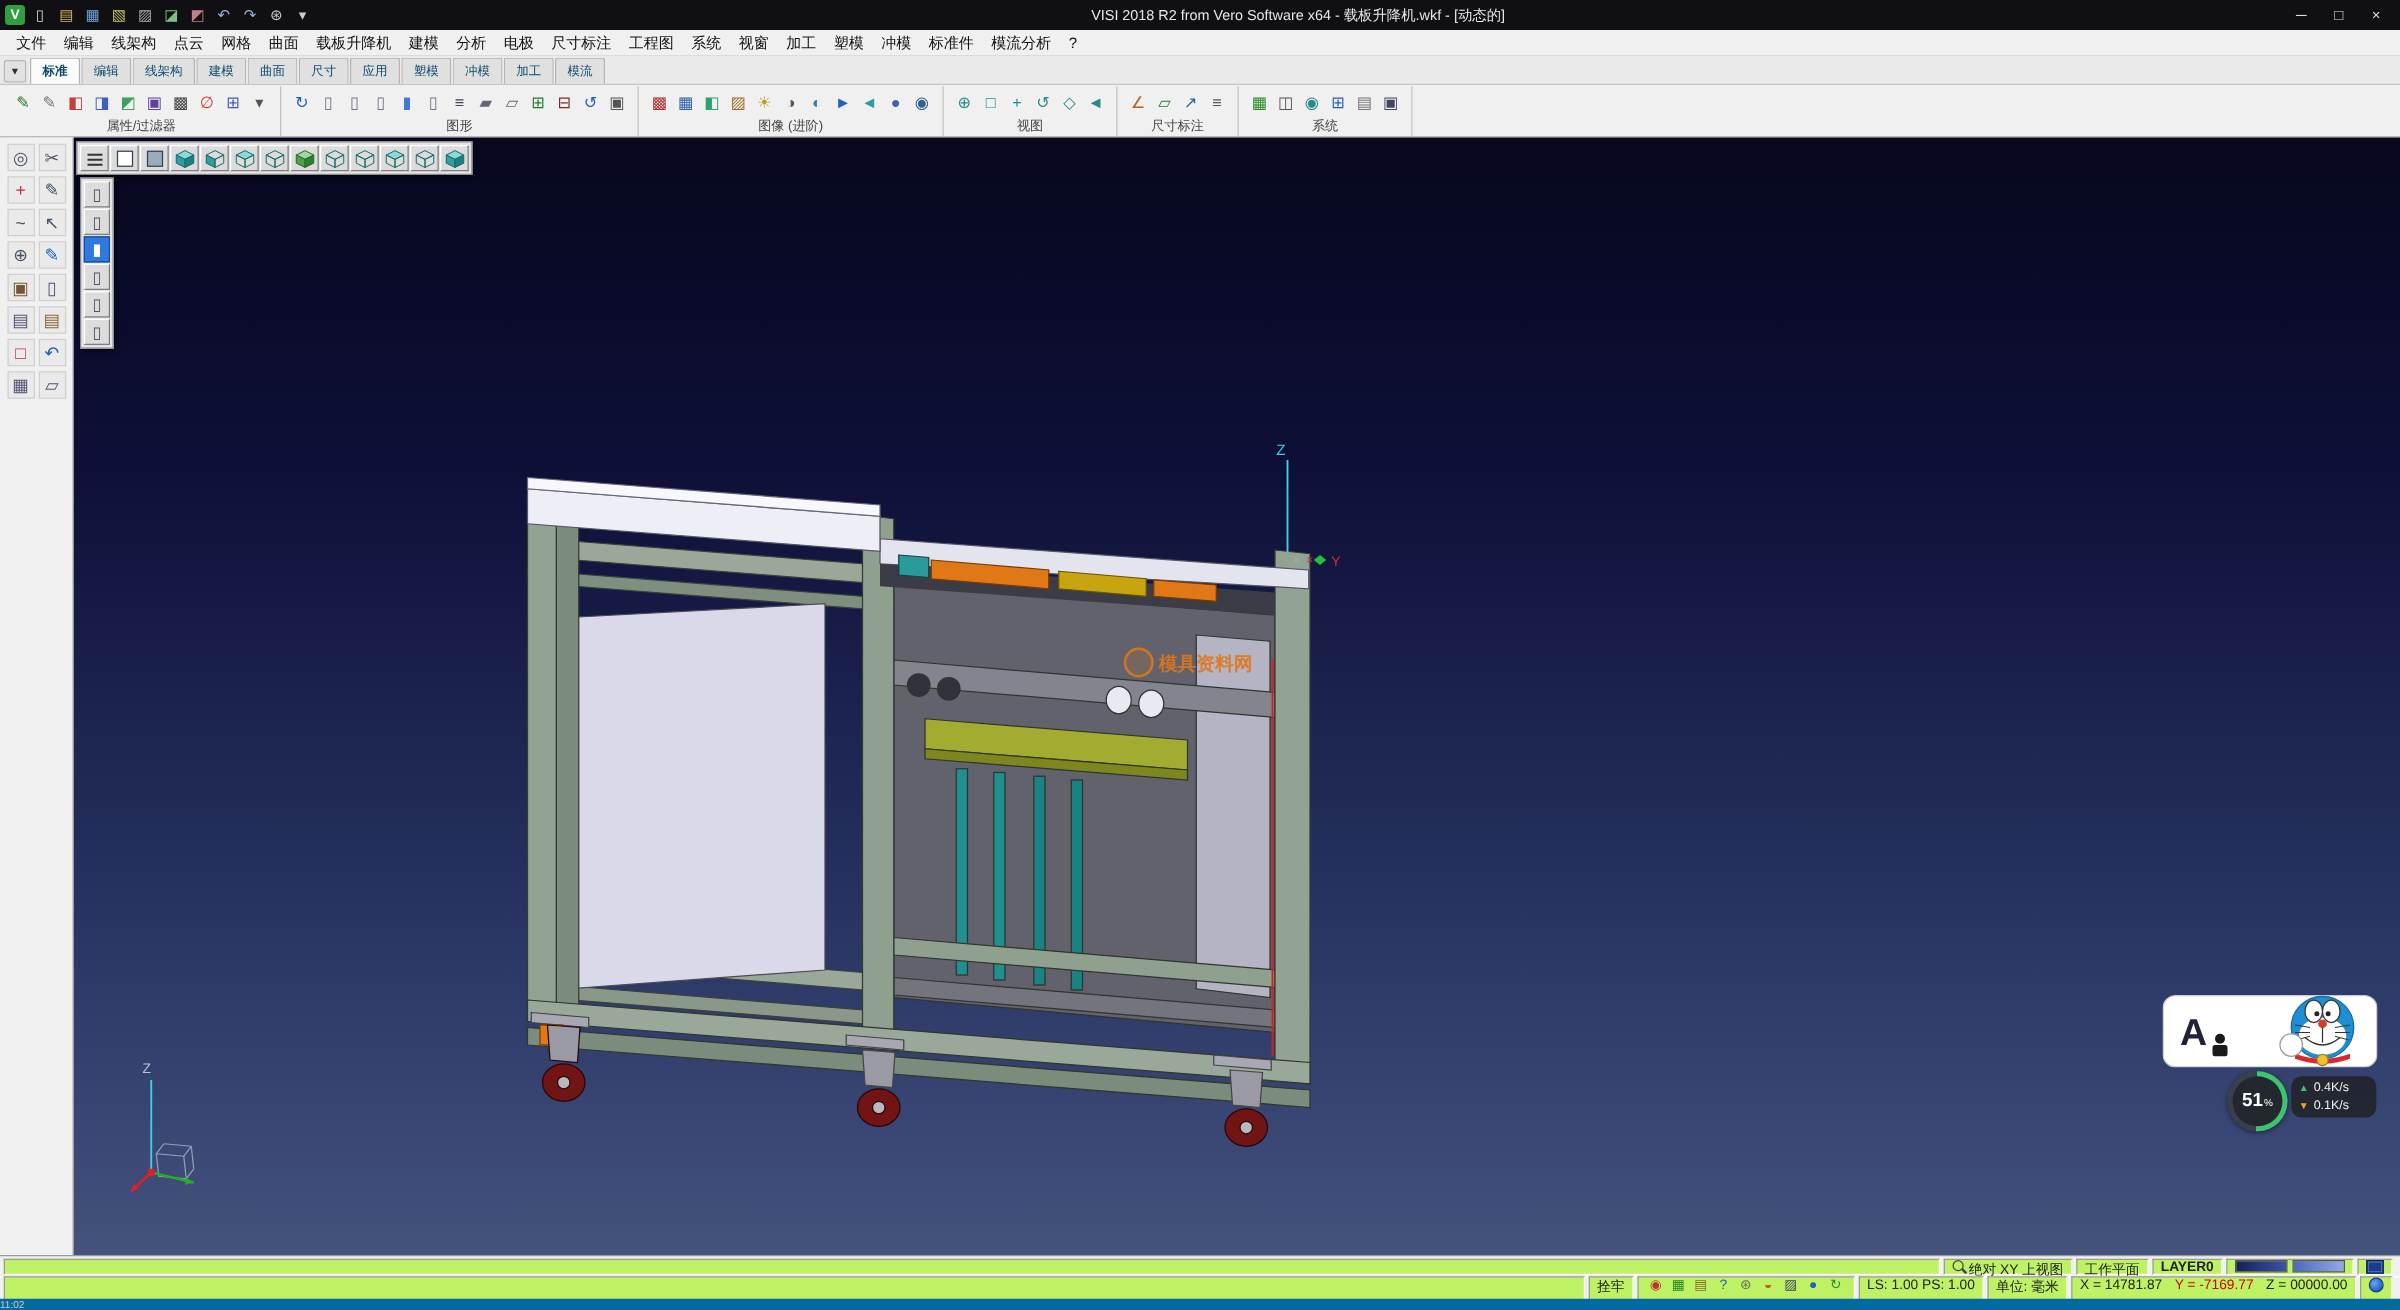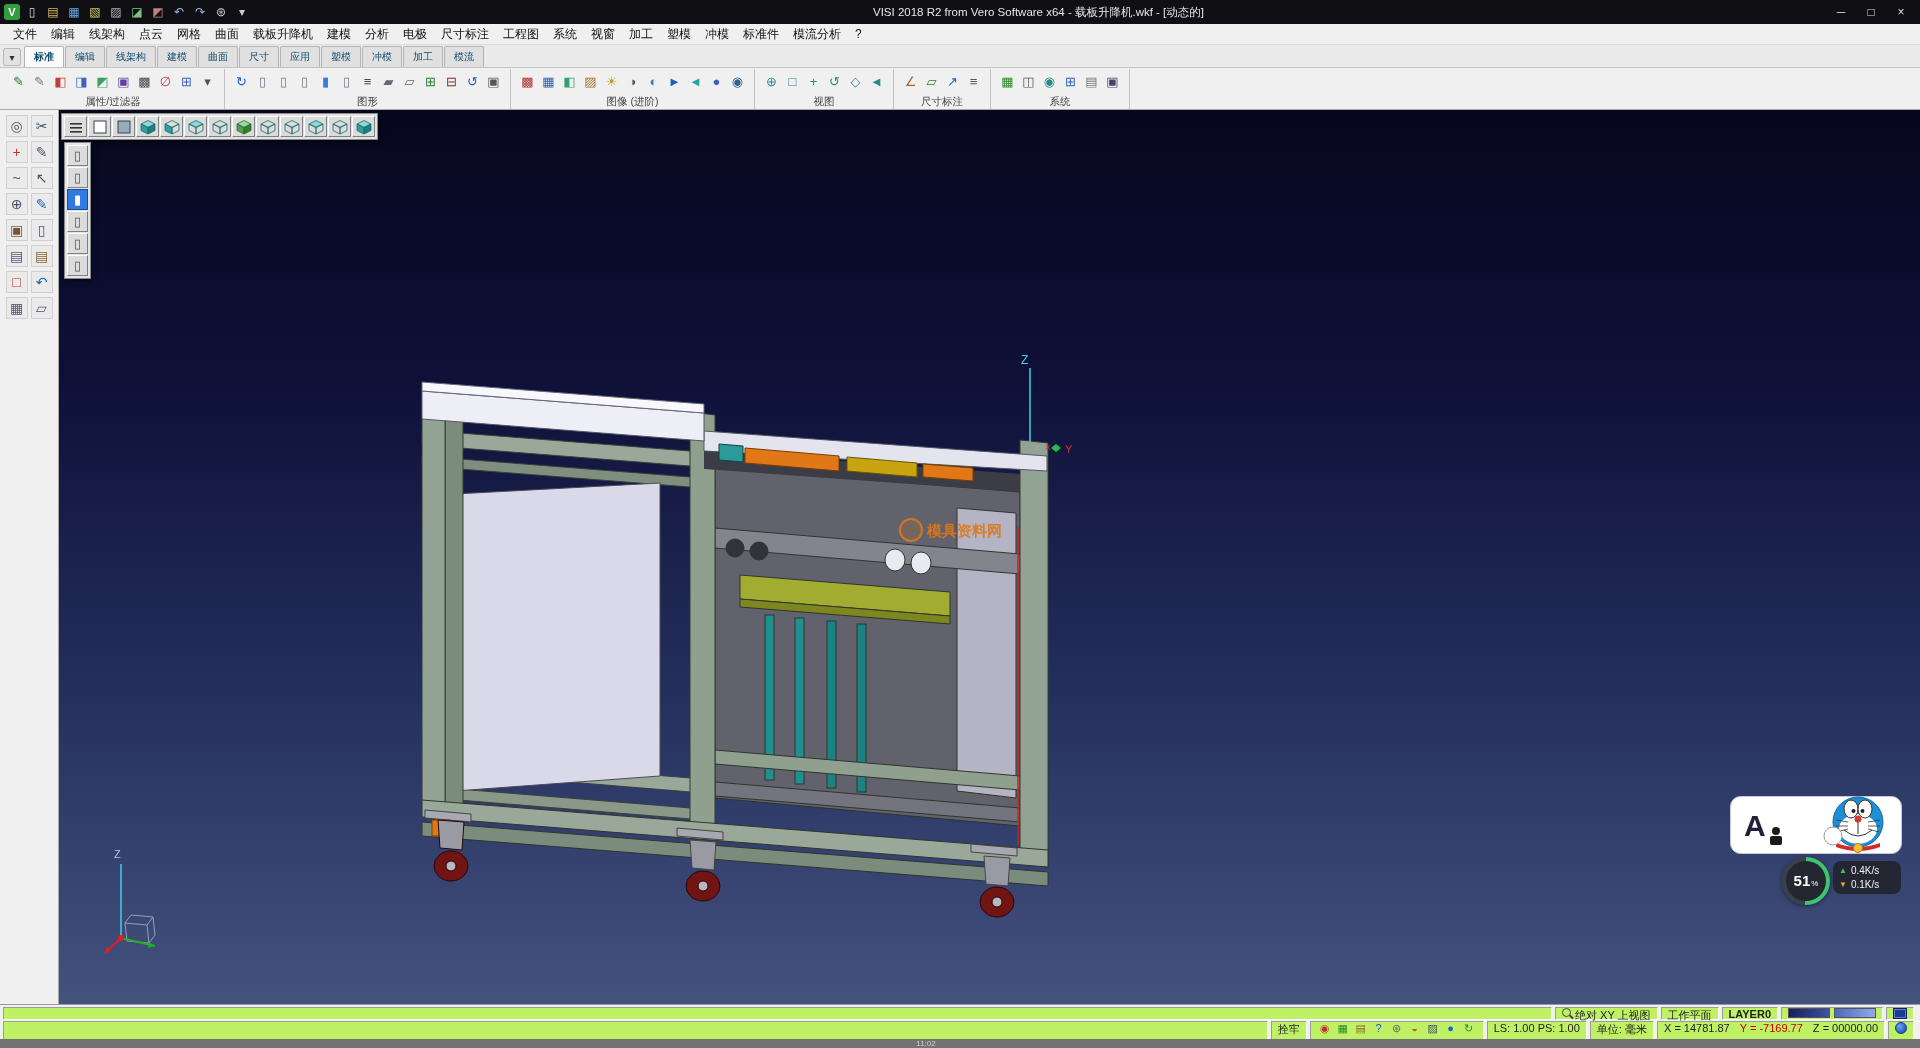--- a/index.html
+++ b/index.html
@@ -68,21 +68,21 @@
   .sw{width:42px;height:10px;border:1px solid #555}
   .sw1{background:linear-gradient(90deg,#16205a,#3c52a8)}
   .sw2{background:linear-gradient(90deg,#4a6ac0,#93a8e8)}
   .cornerico{width:14px;height:11px;background:#1c3c8c;border:1px solid #0e2458;box-shadow:inset 0 0 0 1px #5a7ad0}
   .globe{width:12px;height:12px;border-radius:50%;background:radial-gradient(circle at 35% 35%,#6fa4f0,#2b6cd4 60%,#1a4a9a);border:1px solid #143a7a}
   .sicons{display:flex;gap:2px}
   .sicons .ticon{width:16px;height:13px;font-size:11px}
   .coords{display:flex;gap:10px}
   .cy{color:#cc0000}
 
-  .taskstrip{height:9px;background:#737373;display:flex;justify-content:center;align-items:center;padding-right:68px;flex:none}
+  .taskstrip{height:9px;background:#0369a1;display:flex;justify-content:flex-start;align-items:center;padding-right:68px;flex:none}
   .clock{color:#cfcfcf;font-size:8px;line-height:8px}
 </style>
 </head>
 <body>
 
 <div id="app">
 
   <div class="titlebar">
     <div class="qat">
         <span class="ticon badge" style="color: rgb(255, 255, 255); background: rgb(46, 158, 62);">V</span>

